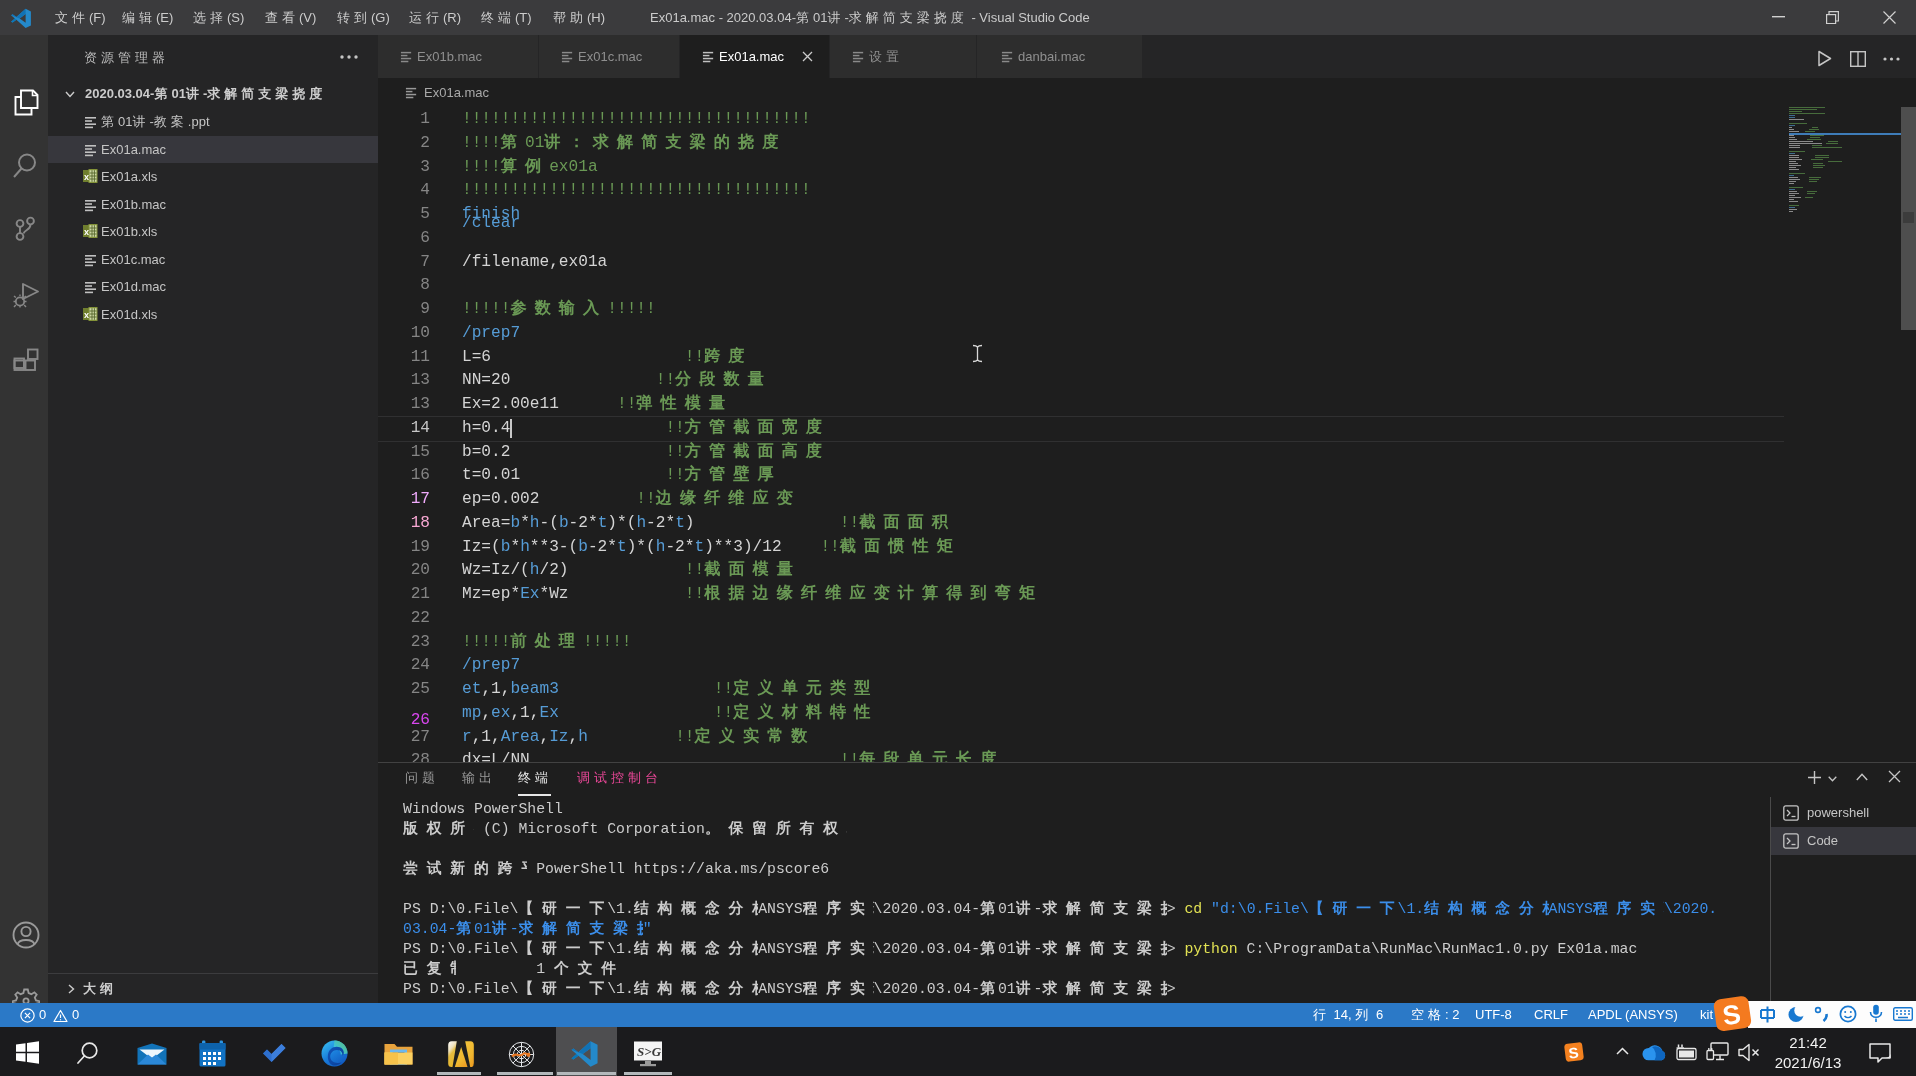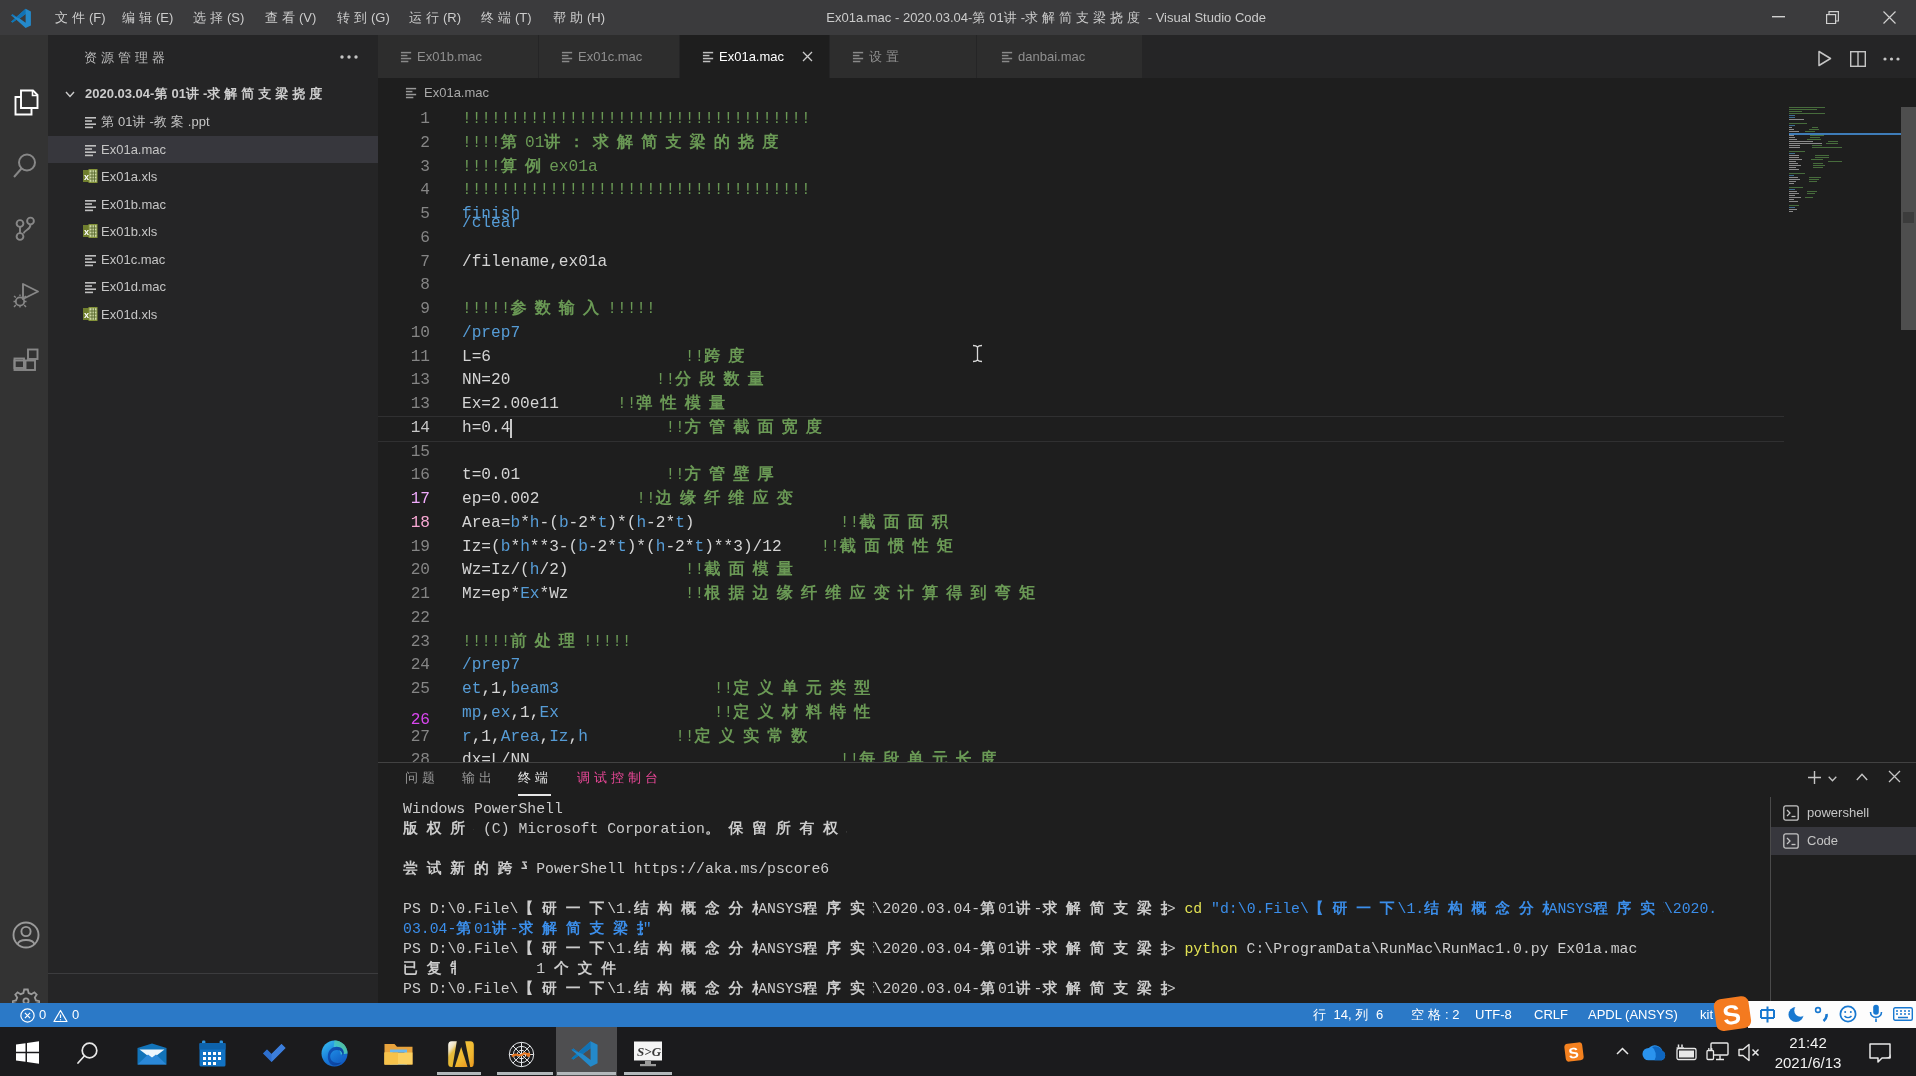--- a/index.html
+++ b/index.html
@@ -3,21 +3,21 @@
 *{margin:0;padding:0;box-sizing:border-box}
 html,body{width:1916px;height:1076px;overflow:hidden;background:#1e1e1e;
  font-family:"Liberation Sans",sans-serif;-webkit-font-smoothing:antialiased}
 .abs{position:absolute}
 b{font-weight:normal;color:#569cd6}
 i{font-style:normal;color:#6a9955}
 c{letter-spacing:8.07px;font-weight:bold}
 k{letter-spacing:4.0px}
 #titlebar{position:absolute;left:0;top:0;width:1916px;height:35px;background:#3b3b3d;color:#cfcfcf}
 .menuitem{position:absolute;top:0;height:35px;line-height:35px;font-size:13px;color:#cccccc}
-#title{position:absolute;left:650px;top:0;width:616px;height:18px;line-height:35px;text-align:right;font-size:13px;color:#cbcbcb;white-space:nowrap}
+#title{position:absolute;left:650px;top:0;width:616px;height:18px;line-height:35px;text-align:left;font-size:13px;color:#cbcbcb;white-space:nowrap}
 #actbar{position:absolute;left:0;top:35px;width:48px;height:969px;background:#333333}
 #sidebar{position:absolute;left:48px;top:35px;width:330px;height:969px;background:#252526;color:#cccccc}
 .row{position:absolute;left:0;width:330px;height:27px;font-size:13px;color:#c5c5c5;white-space:nowrap}
 .sel{background:#37373d}
 #tabbar{position:absolute;left:378px;top:35px;width:1538px;height:43px;background:#252526}
 .tab{position:absolute;top:0;height:43px;background:#2d2d2d;font-size:13px;color:#8f8f8f;border-right:1px solid #252526}
 .tab.active{background:#1e1e1e;color:#ffffff}
 .tablbl{position:absolute;top:0;height:43px;line-height:43px;white-space:nowrap}
 #breadcrumb{position:absolute;left:378px;top:78px;width:1538px;height:30px;background:#1e1e1e}
 #editor{position:absolute;left:378px;top:108px;width:1538px;height:654px;background:#1e1e1e;overflow:hidden}
@@ -182,20 +182,26 @@
       <svg class="abs" style="left:35px;top:6px" width="15" height="14" viewBox="0 0 15 14">
 <rect x="0" y="1" width="8" height="12" fill="#6f7e2e"></rect>
 <rect x="5.5" y="0" width="9" height="14" fill="#839238"></rect>
 <rect x="6.5" y="1.2" width="7" height="11.6" fill="#cdd7a4"></rect>
 <path d="M6.5 4 H13.5 M6.5 7 H13.5 M6.5 10 H13.5 M9 1.2 V12.8 M11.4 1.2 V12.8" stroke="#55652a" stroke-width="0.9" fill="none"></path>
 <text x="1" y="10.5" font-size="9" font-weight="bold" fill="#ffffff" font-family="Liberation Sans">x</text>
       </svg>
       <span class="abs" style="left:53px">Ex01d.xls</span>
     </div>
     <div class="abs" style="left:0;top:938px;width:330px;border-top:1px solid #3c3c3e"></div>
+    <div class="row" style="top:939px;height:29px;line-height:29px;font-weight:bold;color:#cccccc">
+      <svg class="abs" style="left:20px;top:10px" width="7" height="10" viewBox="0 0 7 10">
+        <path d="M1 1 L5.5 5 L1 9" stroke="#cccccc" stroke-width="1.4" fill="none"></path>
+      </svg>
+      <span class="abs" style="left:35px"><k>大纲</k></span>
+    </div>
   </div>
 <div id="tabbar">
     <div class="tab" style="left:0px;width:161px">
       <svg class="abs" style="left:22px;top:15px" width="13" height="13" viewBox="0 0 14 14">
 <rect x="1" y="2" width="11" height="1.6" fill="#8a8a8a"></rect>
         <rect x="1" y="5.2" width="7" height="1.6" fill="#8a8a8a"></rect>
 <rect x="1" y="8.4" width="11" height="1.6" fill="#8a8a8a"></rect>
         <rect x="1" y="11.6" width="8" height="1.6" fill="#8a8a8a"></rect>
       </svg>
       <div class="tablbl" style="left:39px">Ex01b.mac</div>
@@ -284,20 +290,21 @@
     <div class="cl" style="top:213.75px"><b>/prep7</b></div>
     <div class="ln" style="top:237.50px;color:#858585">11</div>
     <div class="cl" style="top:237.50px">L=6                    <i>!!<c>跨度</c></i></div>
     <div class="ln" style="top:261.25px;color:#858585">13</div>
     <div class="cl" style="top:261.25px">NN=20               <i>!!<c>分段数量</c></i></div>
     <div class="ln" style="top:285.00px;color:#858585">13</div>
     <div class="cl" style="top:285.00px">Ex=2.00e11      <i>!!<c>弹性模量</c></i></div>
     <div class="ln" style="top:308.75px;color:#c6c6c6">14</div>
     <div class="cl" style="top:308.75px">h=0.4                <i>!!<c>方管截面宽度</c></i></div>
     <div class="ln" style="top:332.50px;color:#858585">15</div>
+    <div class="cl" style="top:332.50px">b=0.2                <i>!!<c>方管截面高度</c></i></div>
     <div class="ln" style="top:356.25px;color:#858585">16</div>
     <div class="cl" style="top:356.25px">t=0.01               <i>!!<c>方管壁厚</c></i></div>
     <div class="ln" style="top:380.00px;color:#f0abfc">17</div>
     <div class="cl" style="top:380.00px">ep=0.002          <i>!!<c>边缘纤维应变</c></i></div>
     <div class="ln" style="top:403.75px;color:#f9a8d4">18</div>
     <div class="cl" style="top:403.75px">Area=<b>b</b>*<b>h</b>-(<b>b</b>-2*<b>t</b>)*(<b>h</b>-2*<b>t</b>)               <i>!!<c>截面面积</c></i></div>
     <div class="ln" style="top:427.50px;color:#858585">19</div>
     <div class="cl" style="top:427.50px">Iz=(<b>b</b>*<b>h</b>**3-(<b>b</b>-2*<b>t</b>)*(<b>h</b>-2*<b>t</b>)**3)/12    <i>!!<c>截面惯性矩</c></i></div>
     <div class="ln" style="top:451.25px;color:#858585">20</div>
     <div class="cl" style="top:451.25px">Wz=Iz/(<b>h</b>/2)            <i>!!<c>截面模量</c></i></div>

